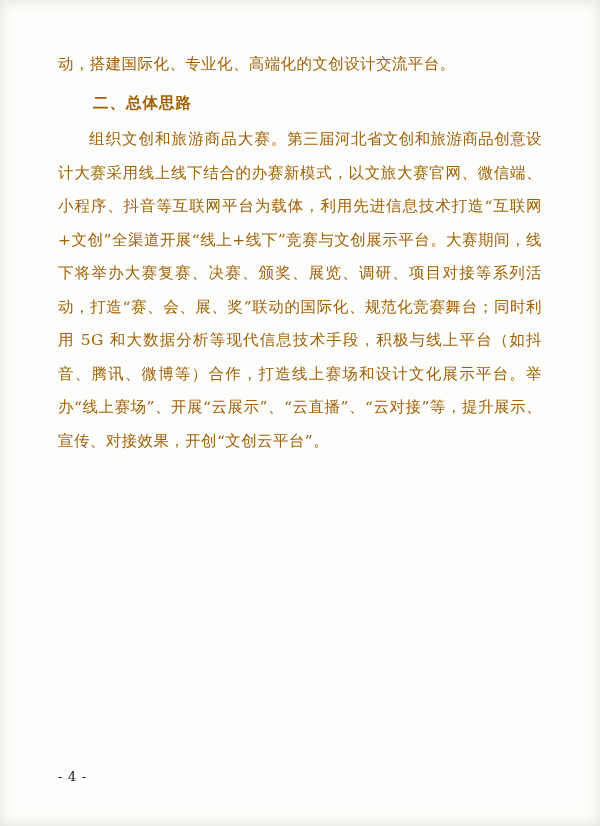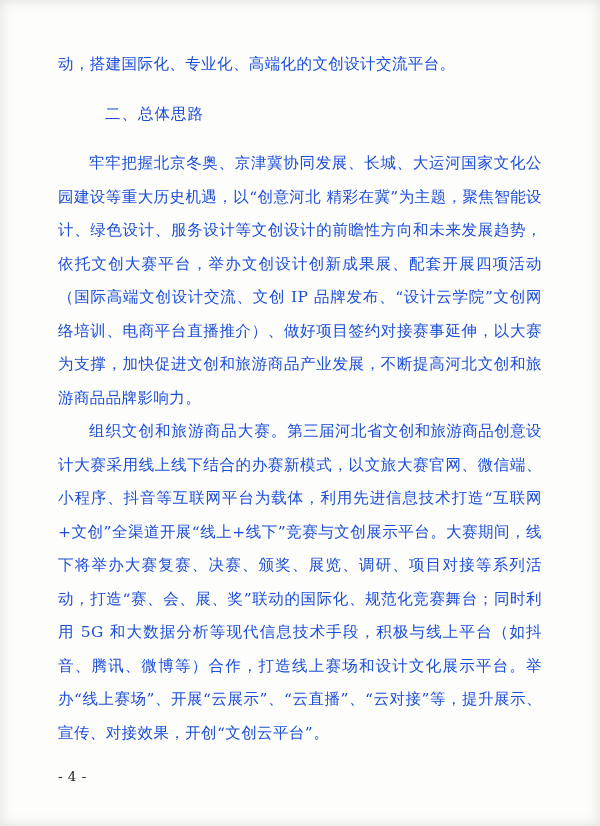--- a/index.html
+++ b/index.html
@@ -32,36 +32,36 @@
   .sheet {
     position: absolute;
     left: 58px;
     top: 48px;
     width: 484px;
     height: 700px;
   }
   .doc-body {
     font-size: 15.5px;
     line-height: 33.5px;
-    color: #1d4ed8;
+    color: #a16207;
     text-align: justify;
     text-justify: inter-ideograph;
     letter-spacing: 0.4px;
   }
   .para {
     margin: 0;
     text-indent: 0;
   }
   .para.indent {
     text-indent: 2em;
   }
   .heading {
-    margin: 16px;
+    margin: 4px;
     text-indent: 2em;
-    font-weight: normal;
+    font-weight: bold;
     font-size: 15.5px;
     line-height: 33.5px;
     letter-spacing: 1px;
   }
   .lead-bold {
     font-weight: normal;
     letter-spacing: 1px;
   }
   .footer {
     position: absolute;
@@ -79,21 +79,20 @@
 <body>
 
 <div class="page">
   <div class="sheet">
     <div class="doc-body">
 
       <p class="para">动，搭建国际化、专业化、高端化的文创设计交流平台。</p>
 
       <p class="heading">二、总体思路</p>
 
-      <p class="para indent">牢牢把握北京冬奥、京津冀协同发展、长城、大运河国家文化公园建设等重大历史机遇，以“创意河北 精彩在冀”为主题，聚焦智能设计、绿色设计、服务设计等文创设计的前瞻性方向和未来发展趋势，依托文创大赛平台，举办文创设计创新成果展、配套开展四项活动（国际高端文创设计交流、文创 IP 品牌发布、“设计云学院”文创网络培训、电商平台直播推介）、做好项目签约对接赛事延伸，以大赛为支撑，加快促进文创和旅游商品产业发展，不断提高河北文创和旅游商品品牌影响力。</p>
 
       <p class="para indent"><span class="lead-bold">组织文创和旅游商品大赛。</span><span>第三届河北省文创和旅游商品创意设计大赛采用线上线下结合的办赛新模式，以文旅大赛官网、微信端、小程序、抖音等互联网平台为载体，利用先进信息技术打造“互联网+文创”全渠道开展“线上+线下”竞赛与文创展示平台。大赛期间，线下将举办大赛复赛、决赛、颁奖、展览、调研、项目对接等系列活动，打造“赛、会、展、奖”联动的国际化、规范化竞赛舞台；同时利用 5G 和大数据分析等现代信息技术手段，积极与线上平台（如抖音、腾讯、微博等）合作，打造线上赛场和设计文化展示平台。举办“线上赛场”、开展“云展示”、“云直播”、“云对接”等，提升展示、宣传、对接效果，开创“文创云平台”。</span></p>
 
     </div>
   </div>
 
   <div class="footer">- 4 -</div>
 </div>
 
 </body></html>

